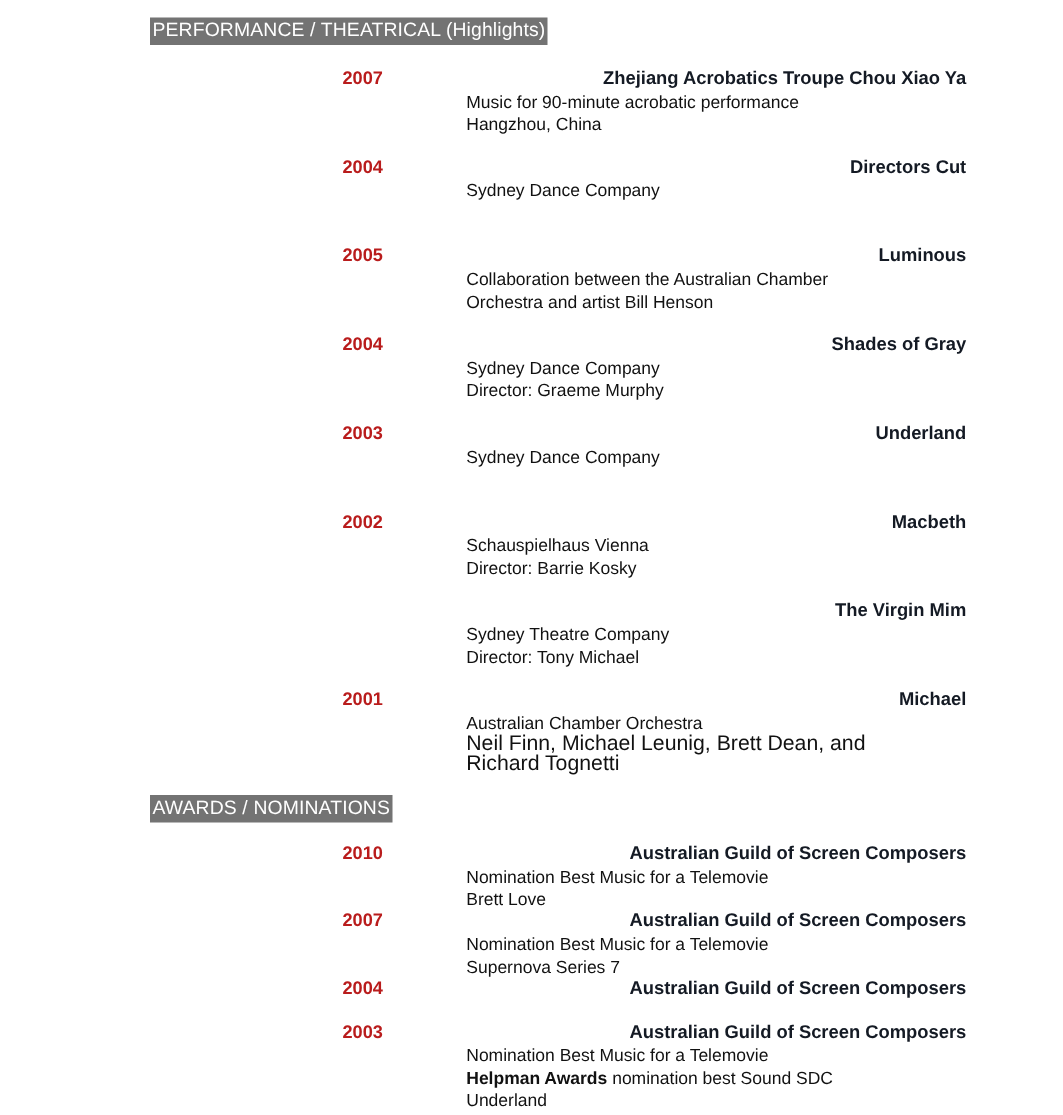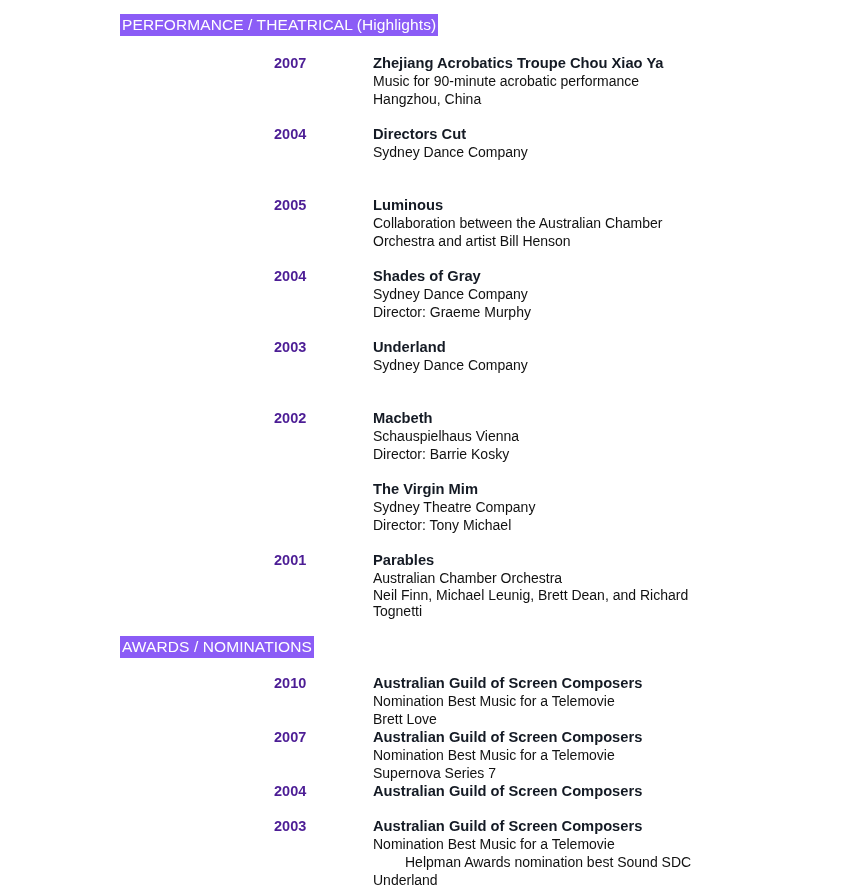--- a/index.html
+++ b/index.html
@@ -22,73 +22,73 @@
     height: 892px;
   }
 
   
   .section-header {
     position: absolute;
     left: 120px;
     font-size: 15.5px;
     line-height: 19px;
     color: #ffffff;
-    background: #8b5cf6;
+    background: #737373;
     padding: 1px 2px 2px 2px;
     white-space: nowrap;
     letter-spacing: 0.1px;
   }
   #section-performance-header { top: 14px; }
   #section-awards-header { top: 636px; }
 
   
   .entry {
     position: absolute;
     left: 0;
     width: 850px;
   }
   .entry .year {
     position: absolute;
     left: 274px;
     top: 0;
     font-size: 14.5px;
     line-height: 18px;
     font-weight: bold;
-    color: #4c1d95;
+    color: #b91c1c;
     white-space: nowrap;
   }
   .entry .body {
     position: absolute;
     left: 373px;
     top: 0;
     width: 400px;
   }
   .entry .title {
     font-size: 14.7px;
     line-height: 18px;
     font-weight: bold;
     color: #141a24;
     white-space: nowrap;
+    text-align: right;
   }
   .entry .line {
     font-size: 14px;
     line-height: 18px;
     font-weight: normal;
     color: #111111;
     white-space: nowrap;
   }
   .entry .line.small {
-    font-size: 14px;
+    font-size: 17px;
     line-height: 16px;
     white-space: normal;
     width: 330px;
   }
   .entry .line .bold-lead {
-    font-weight: normal;
-    margin-left: 32px;
+    font-weight: bold;
   }
 </style>
 </head>
 <body>
 
 <div class="page">
 
   <div class="section-header" id="section-performance-header">PERFORMANCE / THEATRICAL (Highlights)</div>
 
   <div class="entry" style="top:54px;">
@@ -148,21 +148,21 @@
     <div class="body">
       <div class="title">The Virgin Mim</div>
       <div class="line">Sydney Theatre Company</div>
       <div class="line">Director: Tony Michael</div>
     </div>
   </div>
 
   <div class="entry" style="top:551px;">
     <div class="year">2001</div>
     <div class="body">
-      <div class="title">Parables</div>
+      <div class="title">Michael</div>
       <div class="line">Australian Chamber Orchestra</div>
       <div class="line small">Neil Finn, Michael Leunig, Brett Dean, and Richard Tognetti</div>
     </div>
   </div>
 
   <div class="section-header" id="section-awards-header">AWARDS / NOMINATIONS</div>
 
   <div class="entry" style="top:674px;">
     <div class="year">2010</div>
     <div class="body">

